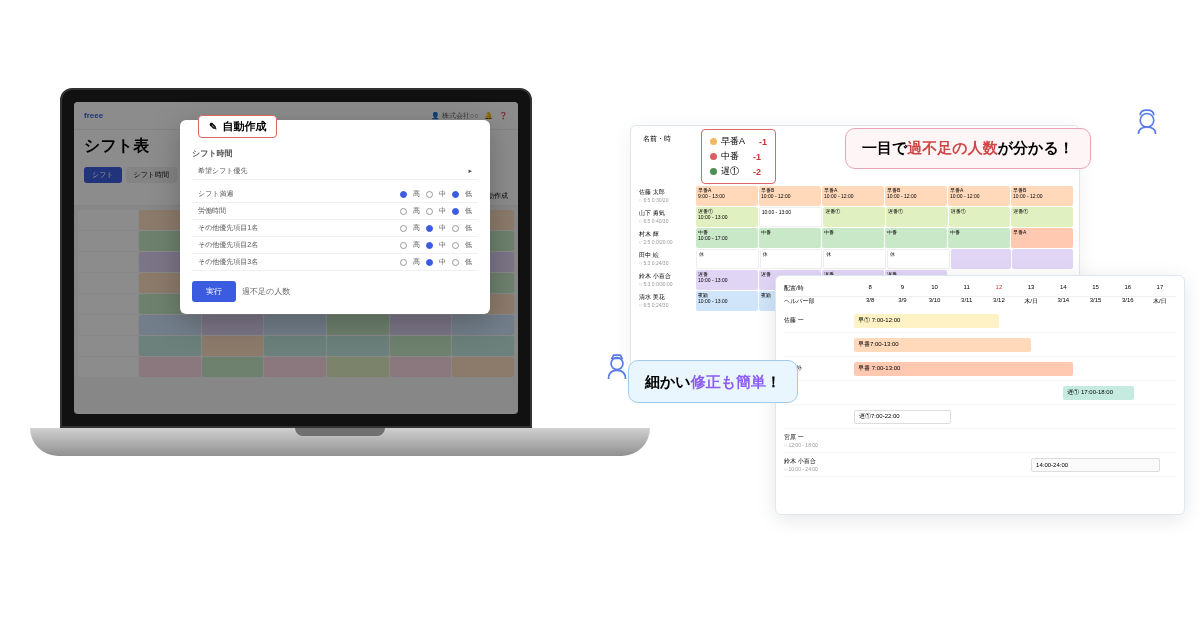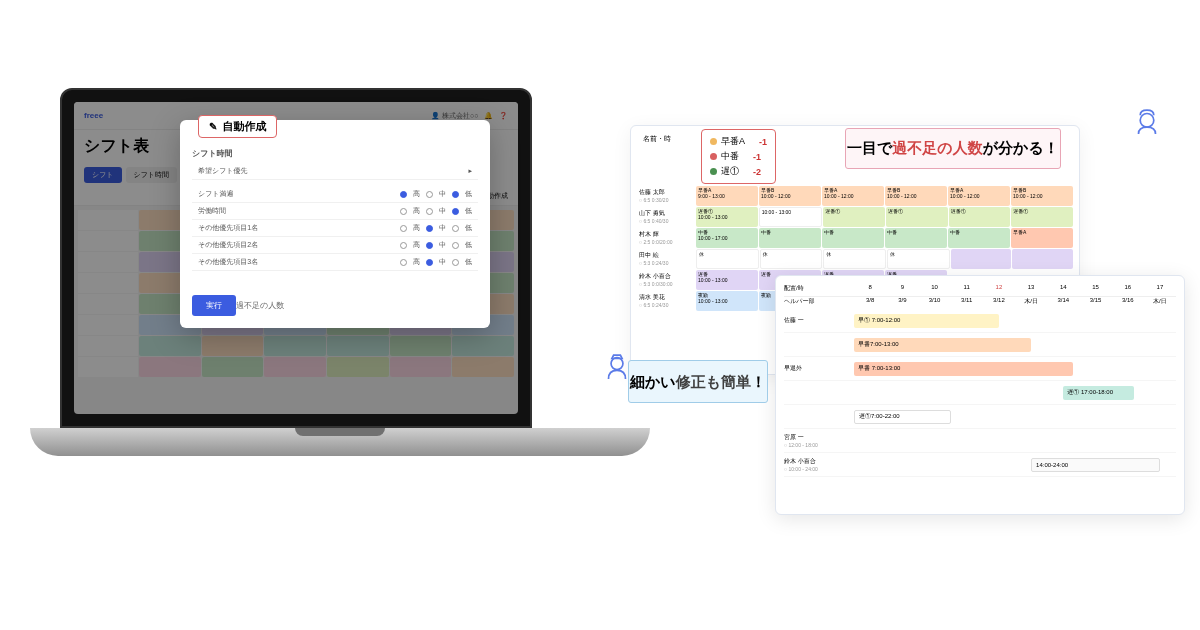--- a/index.html
+++ b/index.html
@@ -32,21 +32,21 @@
 .modal-wrap{position:absolute;left:180px;top:120px;width:310px;background:#fff;border-radius:6px;box-shadow:0 8px 30px rgba(0,0,0,0.25);padding:12px;filter:none !important;z-index:20}
 .modal-title-badge{position:absolute;top:-5px;left:18px;background:#fff;border:1.5px solid #d66;border-radius:4px;padding:3px 10px;font-size:11px;font-weight:600;display:flex;align-items:center;gap:5px}
 .wand{font-size:10px}
 .modal-body{padding-top:10px;font-size:8px;color:#555}
 .modal-section{font-weight:600;margin:6px 0 4px;font-size:8px}
 .modal-field{display:flex;padding:3px 6px;border-bottom:1px solid #f0f0f0;font-size:7px;align-items:center}
 .modal-field-label{flex:1}
 .radio-group{display:flex;gap:6px;align-items:center}
 .radio{width:7px;height:7px;border:1px solid #999;border-radius:50%;display:inline-block}
 .radio.filled{background:#3b5ce0;border-color:#3b5ce0}
-.modal-actions{display:flex;margin-top:24px}
+.modal-actions{display:flex;gap:6px;margin-top:10px}
 .btn-primary{background:#3b5ce0;color:#fff;padding:5px 14px;border-radius:3px;font-size:8px;border:none}
 .btn-cancel{background:none;border:none;font-size:8px;color:#666}
 
 
 .panel1{position:absolute;left:630px;top:125px;width:450px;height:250px;background:#fff;border:1px solid #e0e6f0;border-radius:6px;box-shadow:0 4px 20px rgba(0,0,0,0.06);padding:6px;font-size:7px}
 .p1-head{display:flex;gap:40px;padding:2px 6px;font-size:7px}
 .p1-head-col{width:40px}
 .legend-box{position:absolute;left:70px;top:3px;background:#fff;border:1.5px solid #d66;border-radius:4px;padding:4px 8px;font-size:9px;z-index:5}
 .legend-item{display:flex;align-items:center;gap:4px;padding:1px 0}
 .dot{width:7px;height:7px;border-radius:50%}
@@ -60,25 +60,25 @@
 .panel2{position:absolute;left:775px;top:275px;width:410px;height:240px;background:#fff;border:1px solid #e0e6f0;border-radius:6px;box-shadow:0 4px 20px rgba(0,0,0,0.1);padding:8px;font-size:7px;z-index:6}
 .p2-head{display:flex;font-size:6px;padding-bottom:3px;border-bottom:1px solid #eee}
 .p2-head-name{width:70px}
 .p2-head-day{flex:1;text-align:center}
 .p2-row{display:flex;height:24px;align-items:center;border-bottom:1px solid #f5f5f5}
 .p2-name{width:70px;font-size:6px}
 .p2-track{flex:1;position:relative;height:20px}
 .p2-bar{position:absolute;height:14px;top:3px;border-radius:2px;font-size:6px;padding:1px 4px;display:flex;align-items:center}
 
 
-.callout{position:absolute;background:#fef5f7;border:1.5px solid #e8a5b5;border-radius:3px;padding:10px 1px;font-size:15px;font-weight:600;z-index:30}
+.callout{position:absolute;background:#fef5f7;border:1.5px solid #e8a5b5;border-radius:10px;padding:10px 16px;font-size:15px;font-weight:600;z-index:30}
 .callout1{left:845px;top:128px}
 .callout2{left:628px;top:360px;background:#eaf6fd;border-color:#a0cce8;text-align:center;line-height:1.4}
 .em-red{color:#d04545}
-.em-blue{color:#404040}
+.em-blue{color:#8b5cf6}
 
 
 .person-icon{position:absolute;width:34px;height:34px;z-index:31}
 .person-icon svg{width:100%;height:100%}
 .person1{left:1130px;top:105px}
 .person2{left:600px;top:350px}
 
 
 .c-orange{background:#ffe0c2}
 .c-green{background:#c8e8c8}

